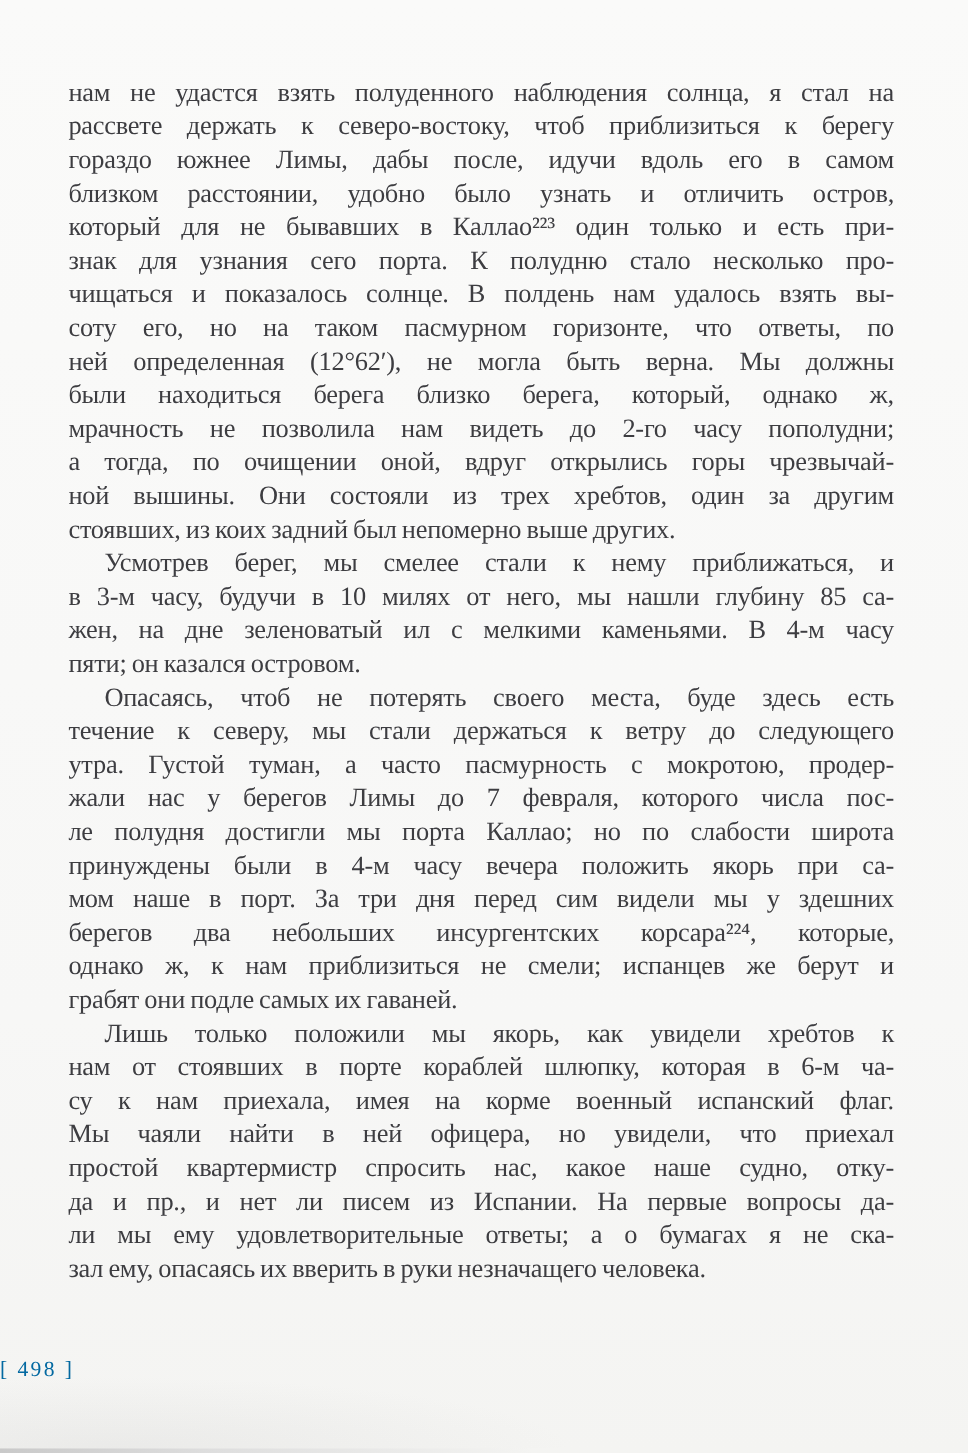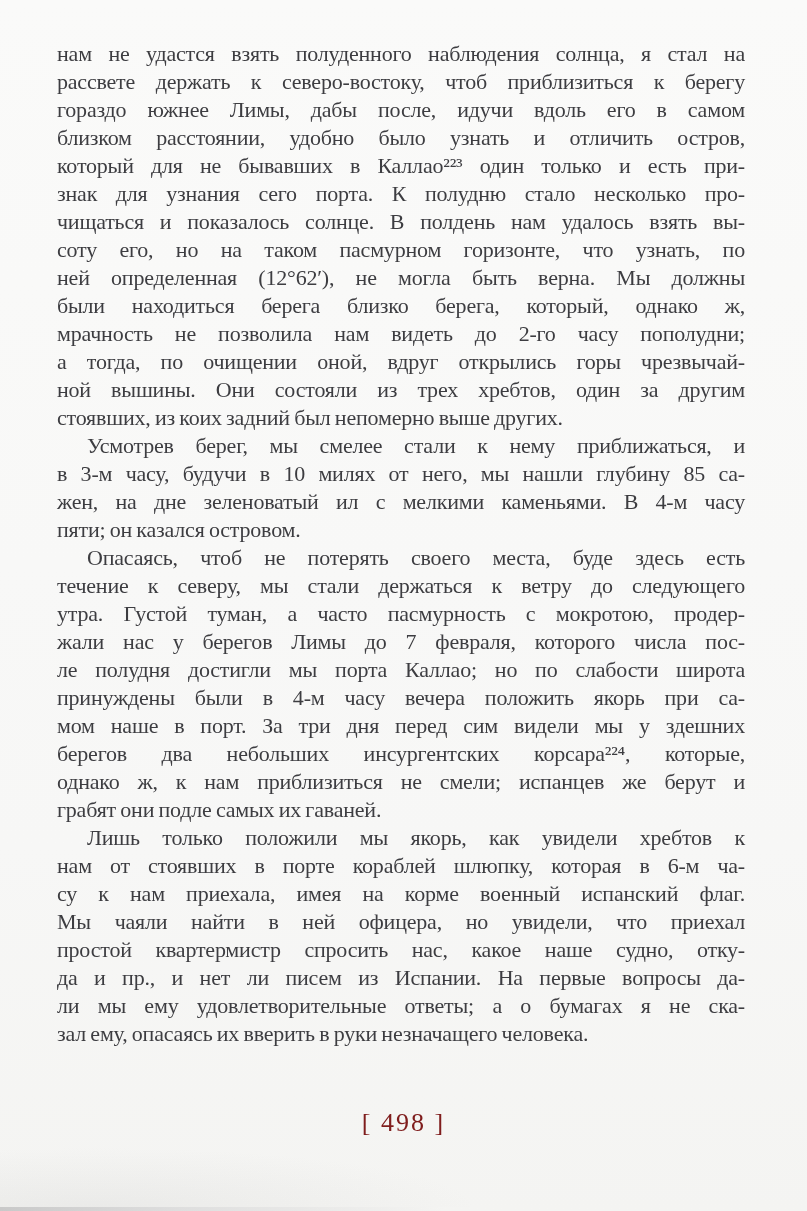--- a/index.html
+++ b/index.html
@@ -10,20 +10,21 @@
     width: 807px;
     height: 1211px;
     position: relative;
     overflow: hidden;
     background: linear-gradient(180deg, #fafaf9 0%, #f7f7f6 70%, #f4f4f2 100%);
     font-family: "Liberation Serif", "DejaVu Serif", serif;
   }
   .page {
     position: absolute;
     inset: 0;
+    margin-top: 23px;
   }
   .text-block {
     position: absolute;
     left: 57px;
     top: 40px;
     width: 688px;
     color: #3d3d41;
     font-size: 22px;
     letter-spacing: -0.2px;
     word-spacing: -1px;
@@ -42,23 +43,23 @@
     text-align-last: left;
   }
   .line.indent {
     padding-left: 30px;
   }
   .footer {
     position: absolute;
     left: 0;
     top: 1108px;
     width: 100%;
-    text-align: center;
-    color: #7f1d1d;
-    font-size: 26px;
+    text-align: left;
+    color: #0369a1;
+    font-size: 18px;
     letter-spacing: 2px;
   }
   .edge-shadow {
     position: absolute;
     left: 0;
     bottom: 0;
     width: 55%;
     height: 4px;
     background: linear-gradient(to right, #c9c9c9 0%, #dedede 40%, rgba(222,222,222,0) 100%);
   }
@@ -79,21 +80,21 @@
 
   <div class="text-block">
       <div class="paragraph">
         <div class="line">нам не удастся взять полуденного наблюдения солнца, я стал на</div>
         <div class="line">рассвете держать к северо-востоку, чтоб приблизиться к берегу</div>
         <div class="line">гораздо южнее Лимы, дабы после, идучи вдоль его в самом</div>
         <div class="line">близком расстоянии, удобно было узнать и отличить остров,</div>
         <div class="line">который для не бывавших в Каллао²²³ один только и есть при-</div>
         <div class="line">знак для узнания сего порта. К полудню стало несколько про-</div>
         <div class="line">чищаться и показалось солнце. В полдень нам удалось взять вы-</div>
-        <div class="line">соту его, но на таком пасмурном горизонте, что узнать, по</div>
+        <div class="line">соту его, но на таком пасмурном горизонте, что ответы, по</div>
         <div class="line">ней определенная (12°62′), не могла быть верна. Мы должны</div>
         <div class="line">были находиться берега близко берега, который, однако ж,</div>
         <div class="line">мрачность не позволила нам видеть до 2-го часу пополудни;</div>
         <div class="line">а тогда, по очищении оной, вдруг открылись горы чрезвычай-</div>
         <div class="line">ной вышины. Они состояли из трех хребтов, один за другим</div>
         <div class="line last">стоявших, из коих задний был непомерно выше других.</div>
       </div>
       <div class="paragraph">
         <div class="line indent">Усмотрев берег, мы смелее стали к нему приближаться, и</div>
         <div class="line">в 3-м часу, будучи в 10 милях от него, мы нашли глубину 85 са-</div>

